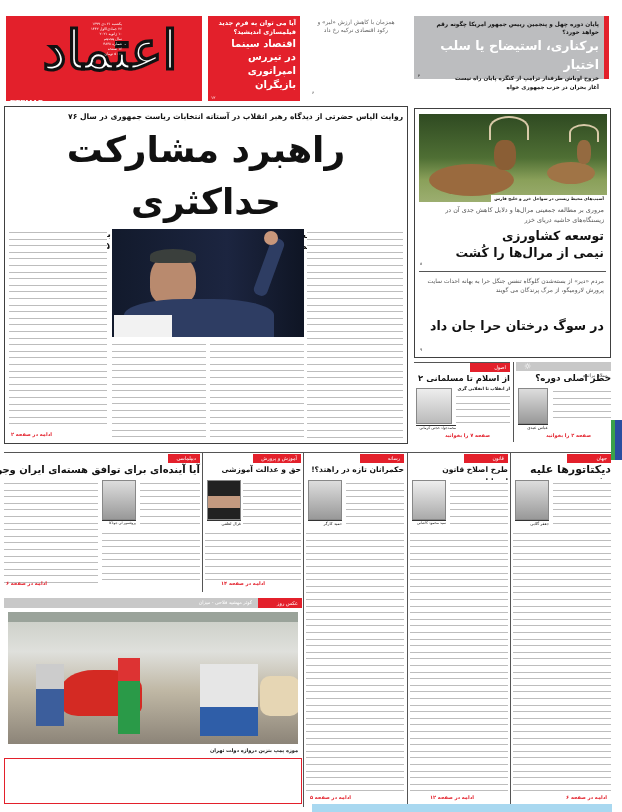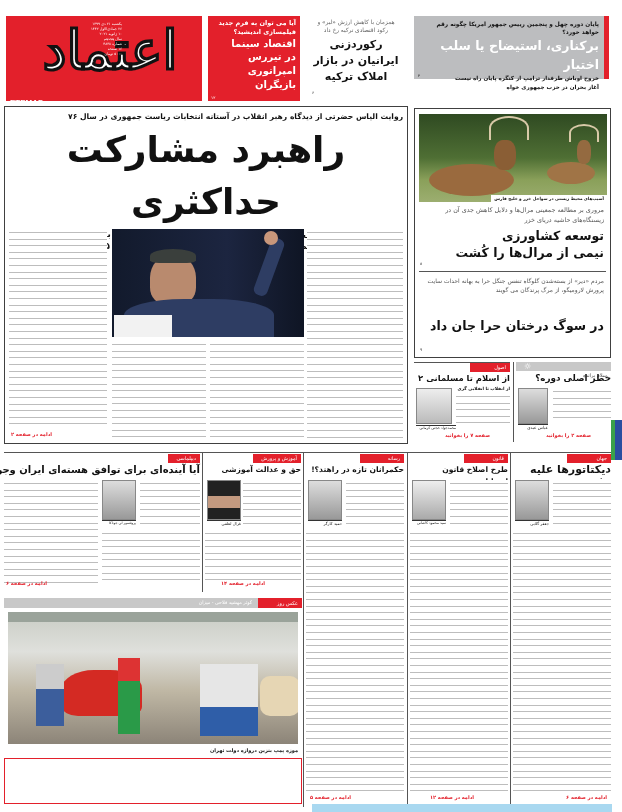--- a/index.html
+++ b/index.html
@@ -37,21 +37,20 @@
 
 <div class="abs red rtl" style="left:208px;top:16px;width:92px;height:85px;padding:3px 4px;color:#fff;">
   <div style="font-size:6.5px;line-height:9px;font-weight:bold;">آیا می توان به فرم جدید فیلمسازی اندیشید؟</div>
   <div style="font-size:10px;line-height:13px;font-weight:bold;">اقتصاد سینما</div>
   <div style="font-size:10px;line-height:14px;font-weight:bold;">در تیررس امپراتوری بازیگران</div>
   <div class="abs" style="left:3px;bottom:1px;font-size:4px;">۱۲</div>
 </div>
 
 <div class="abs rtl center" style="left:308px;top:16px;width:96px;height:85px;padding:2px 3px;">
   <div style="font-size:5.8px;line-height:8px;color:#666;">همزمان با کاهش ارزش «لیر» و رکود اقتصادی ترکیه رخ داد</div>
-  <div style="font-size:11px;line-height:16px;font-weight:bold;margin-top:3px;">رکوردزنی ایرانیان در بازار املاک ترکیه</div>
   <div class="abs" style="left:4px;bottom:6px;font-size:4px;">۶</div>
 </div>
 
 <div class="abs rtl" style="left:414px;top:16px;width:195px;height:63px;background:#bcbdbf;border-right:5px solid #e3202b;padding:4px 5px;">
   <div style="font-size:5.8px;line-height:8px;font-weight:bold;">پایان دوره چهل و پنجمین رییس جمهور امریکا چگونه رقم خواهد خورد؟</div>
   <div style="font-size:12.5px;line-height:19px;font-weight:bold;color:#fff;">برکناری، استیضاح یا سلب اختیار</div>
   <div style="font-size:5.6px;line-height:9px;font-weight:bold;">خروج اوباش طرفدار ترامپ از کنگره پایان راه نیست</div>
   <div style="font-size:5.6px;line-height:9px;font-weight:bold;">آغاز بحران در حزب جمهوری خواه</div>
   <div class="abs" style="left:4px;bottom:1px;font-size:4px;">۲</div>
 </div>

